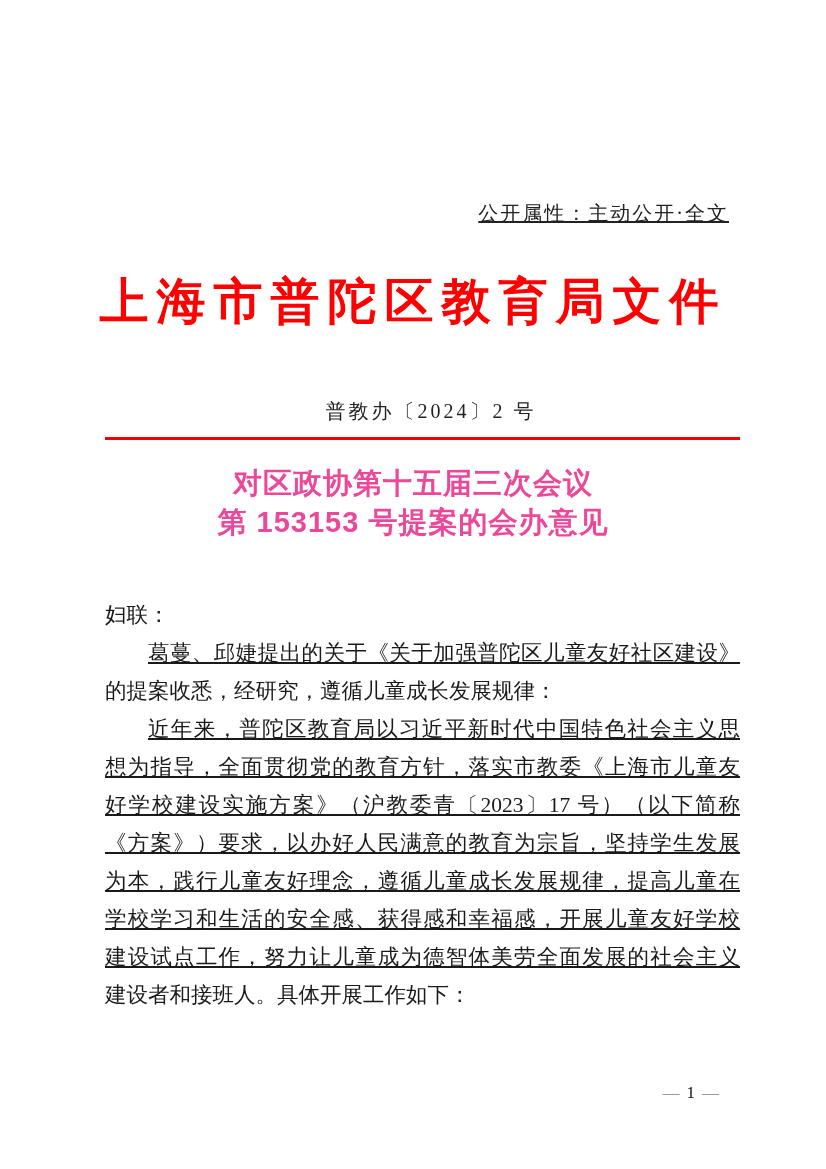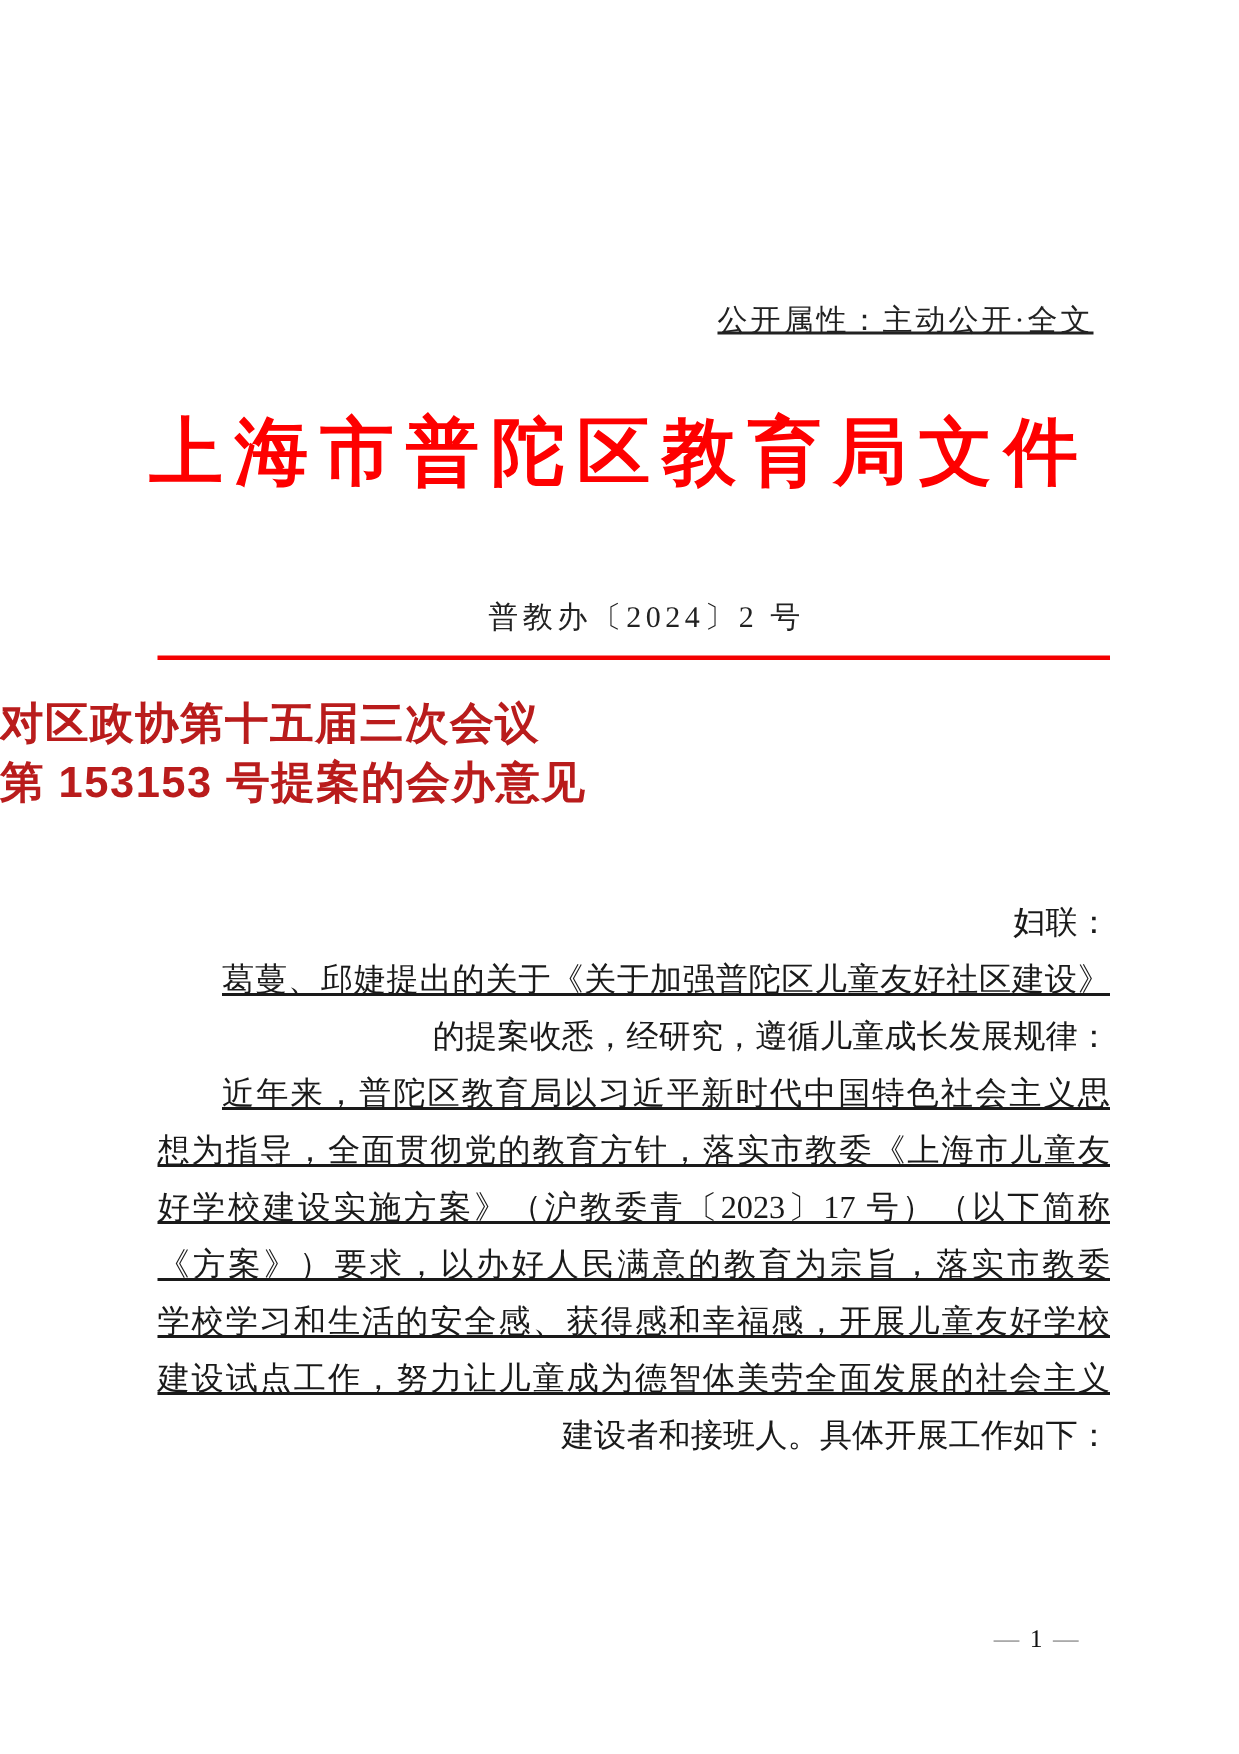--- a/index.html
+++ b/index.html
@@ -57,41 +57,40 @@
     left: 105px;
     width: 635px;
     height: 3px;
     background: #f40000;
   }
   .doc-title {
     position: absolute;
     top: 464px;
     left: 0;
     width: 100%;
-    text-align: left;
+    text-align: center;
     font-family: "Liberation Sans", "DejaVu Sans", sans-serif;
     font-weight: bold;
     font-size: 29px;
     line-height: 39px;
-    color: #b91c1c;
+    color: #ec4899;
     letter-spacing: 1px;
   }
   .body-text {
     position: absolute;
     top: 596px;
     left: 105px;
     width: 635px;
     font-size: 21.5px;
     color: #1a1a1a;
   }
   .line {
     height: 38px;
     line-height: 38px;
     white-space: nowrap;
-    text-align: right;
   }
   .jl {
     white-space: normal;
     text-align: justify;
     text-align-last: justify;
     text-justify: inter-character;
     text-decoration: underline;
   }
   .ind { text-indent: 2em; }
   .page-number {
@@ -123,21 +122,22 @@
     <div>第 153153 号提案的会办意见</div>
   </div>
 
   <div class="body-text">
     <div class="line">妇联：</div>
     <div class="line jl ind">葛蔓、邱婕提出的关于《关于加强普陀区儿童友好社区建设》</div>
     <div class="line">的提案收悉，经研究，遵循儿童成长发展规律：</div>
     <div class="line jl ind">近年来，普陀区教育局以习近平新时代中国特色社会主义思</div>
     <div class="line jl">想为指导，全面贯彻党的教育方针，落实市教委《上海市儿童友</div>
     <div class="line jl">好学校建设实施方案》（沪教委青〔2023〕17 号）（以下简称</div>
-    <div class="line jl">《方案》）要求，以办好人民满意的教育为宗旨，落实市教委</div>
+    <div class="line jl">《方案》）要求，以办好人民满意的教育为宗旨，坚持学生发展</div>
+    <div class="line jl">为本，践行儿童友好理念，遵循儿童成长发展规律，提高儿童在</div>
     <div class="line jl">学校学习和生活的安全感、获得感和幸福感，开展儿童友好学校</div>
     <div class="line jl">建设试点工作，努力让儿童成为德智体美劳全面发展的社会主义</div>
     <div class="line">建设者和接班人。具体开展工作如下：</div>
   </div>
 
   <div class="page-number">
     <span class="dash">—</span><span class="num">1</span><span class="dash">—</span>
   </div>
 
 </div>

